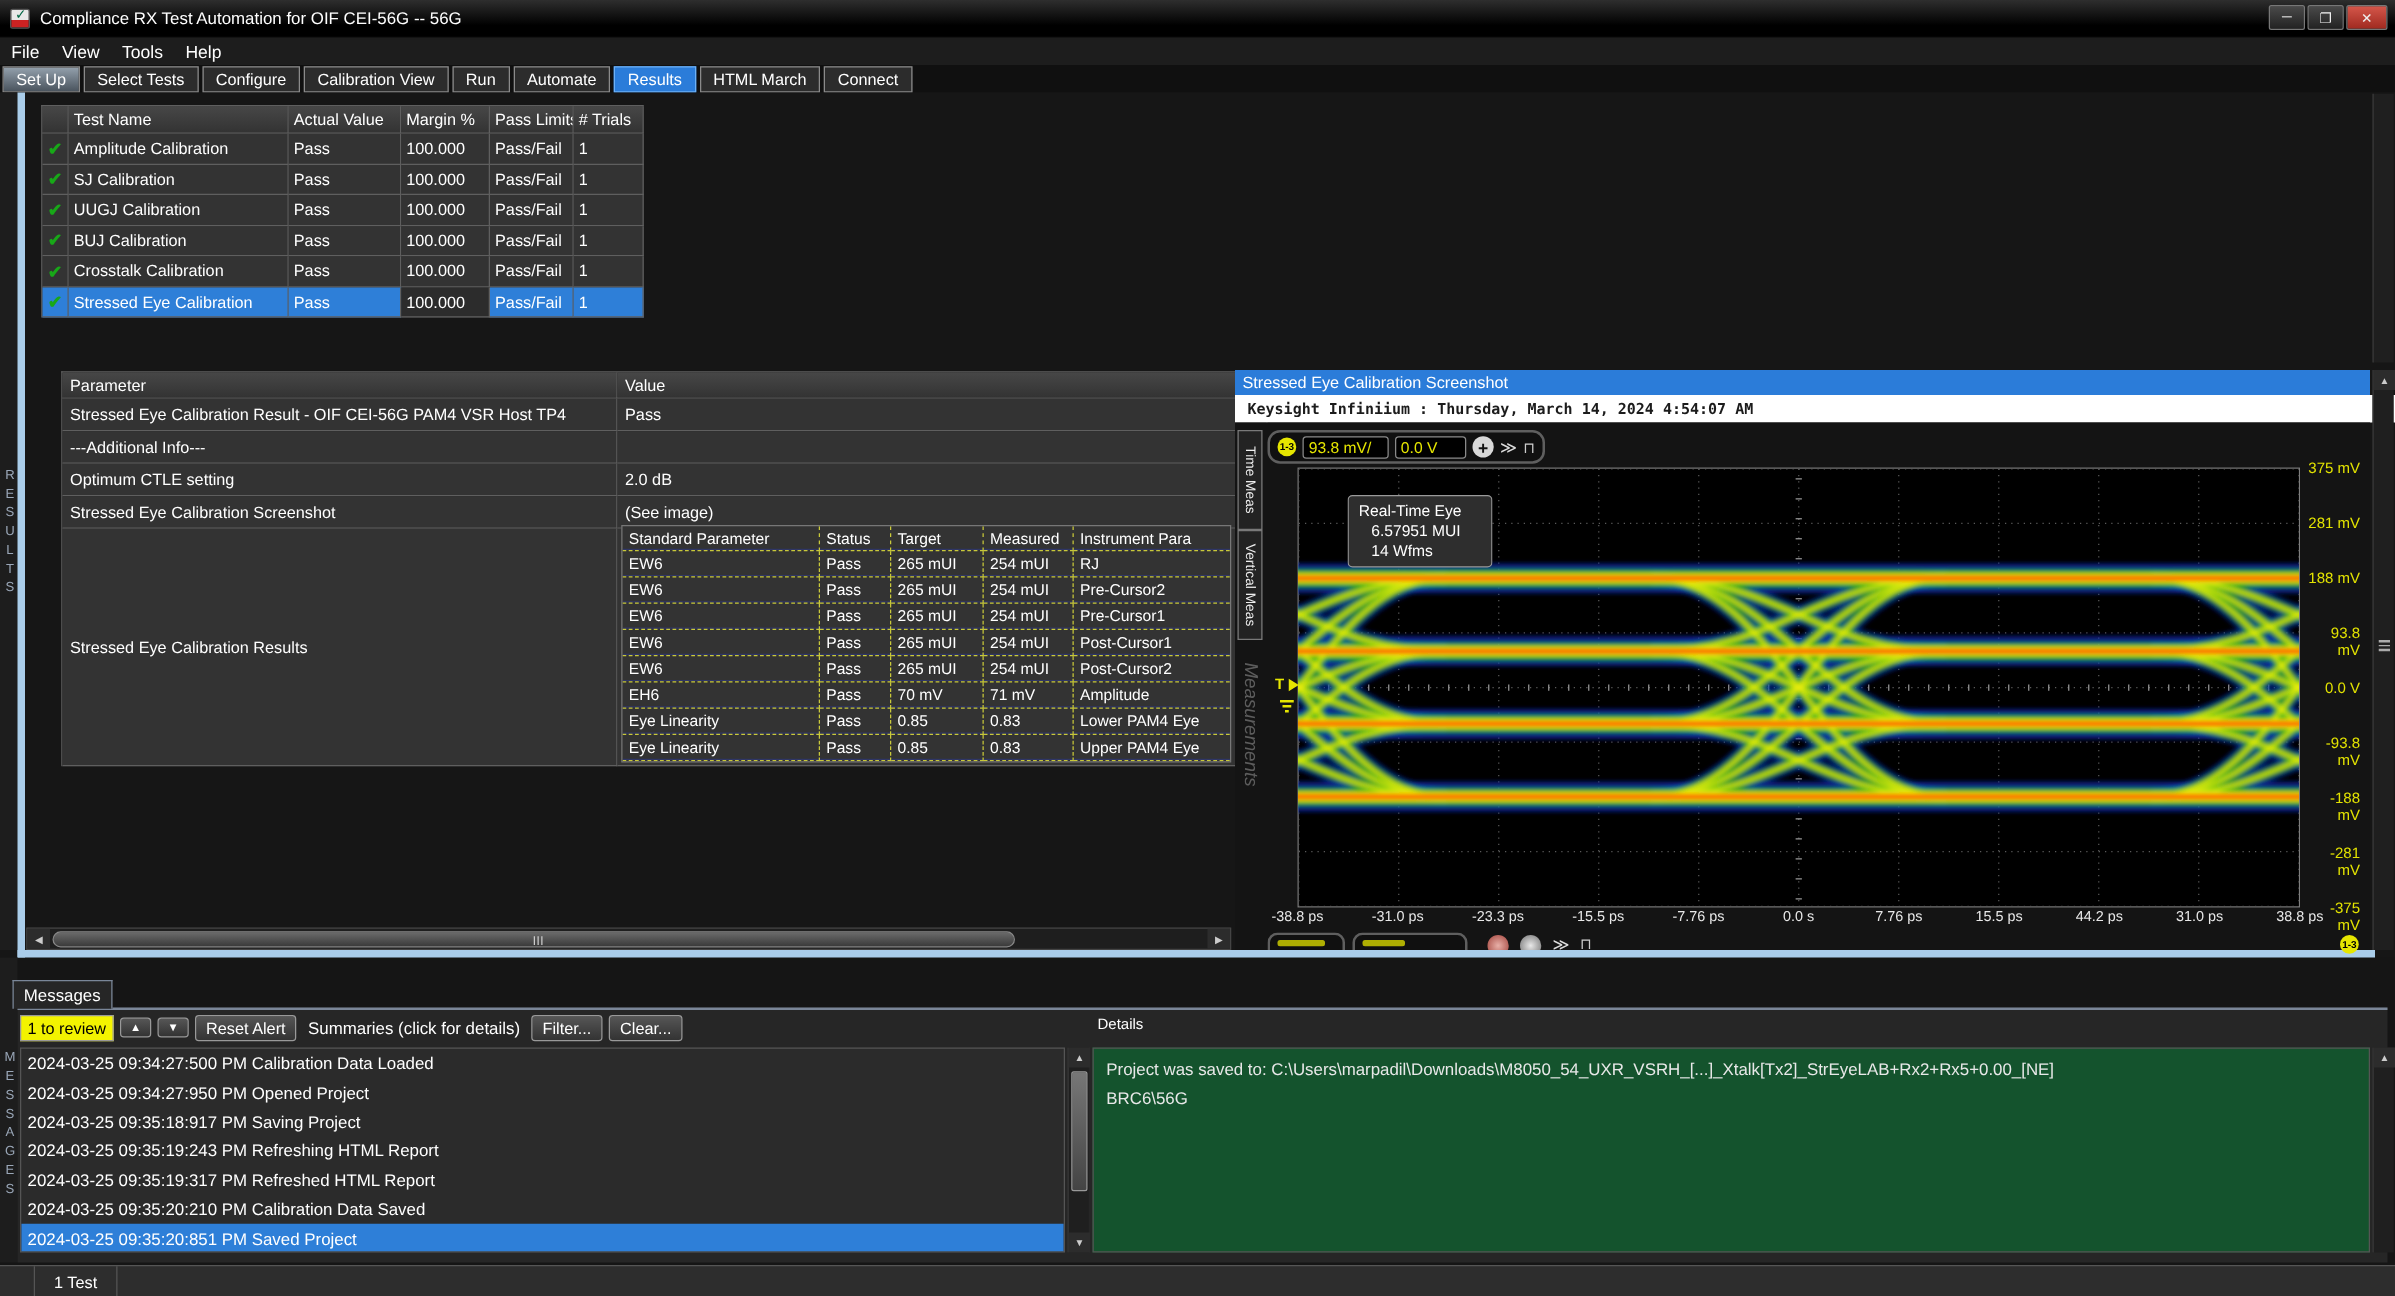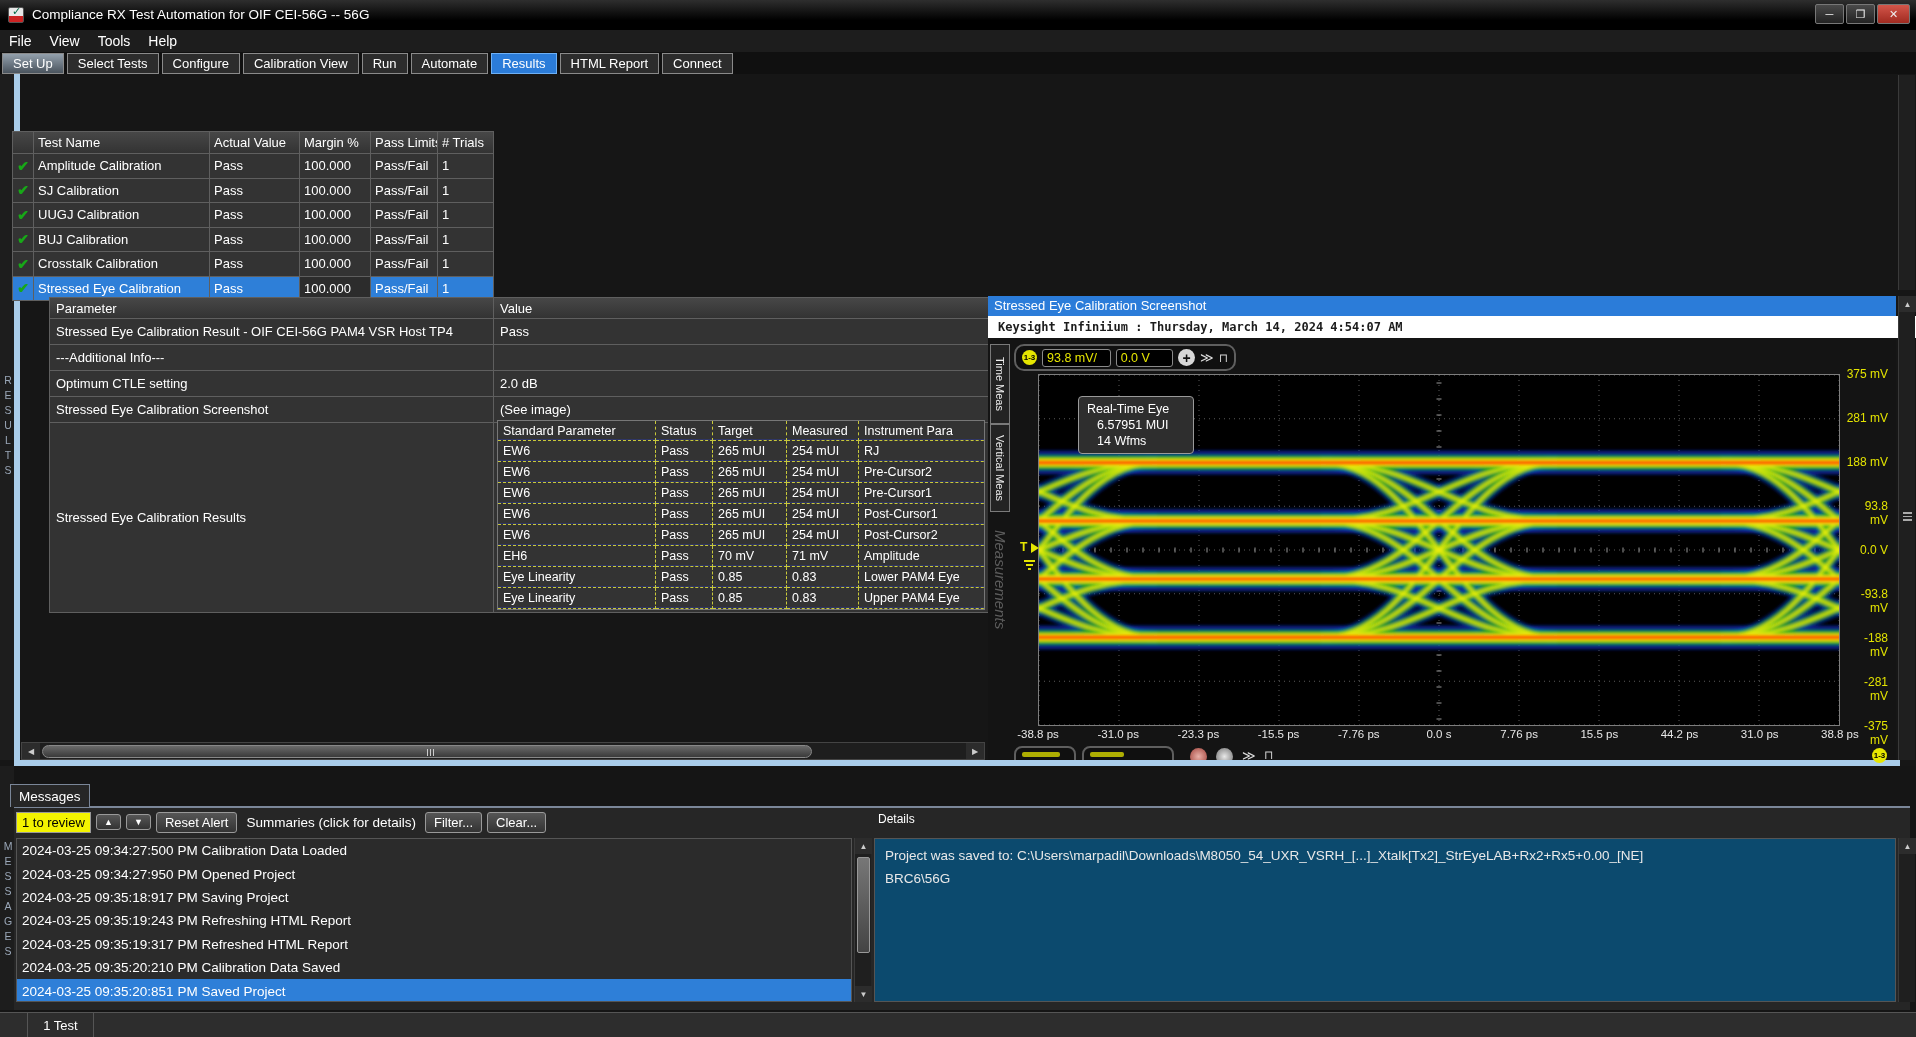--- a/index.html
+++ b/index.html
@@ -28,21 +28,21 @@
 
   
   #workspace { left:0; top:74px; width:1916px; height:692px; background:#161616; }
   #dock-left-results { left:0; top:74px; width:14px; height:686px; background:#1d1d1d; }
   .vlabel { position:absolute; writing-mode:vertical-lr; text-orientation:upright; letter-spacing:3px;
     color:#9aa7b8; font-size:10.5px; left:2px; }
   #frame-left { left:14px; top:74px; width:6px; height:692px; background:#aacdea; }
   #frame-bottom { left:14px; top:760px; width:1886px; height:6px; background:#aacdea; }
 
   
-  #test-table { left:12px; top:84px; width:482px; background:#333; border-left:1px solid #5f5f5f; border-top:1px solid #5f5f5f;margin-top:47px; }
+  #test-table { left:33px; top:84px; width:482px; background:#333; border-left:1px solid #5f5f5f; border-top:1px solid #5f5f5f; }
   .t-grid { display:grid; grid-template-columns:21px 176px 90px 71px 67px 56px; }
   .t-grid > span { border-right:1px solid #5f5f5f; border-bottom:1px solid #5f5f5f; padding:0 4px; display:flex; align-items:center;
     font-size:13px; overflow:hidden; white-space:nowrap; }
   .t-head { height:22px; }
   .t-head > span { background:linear-gradient(#474747,#333); font-size:13px; }
   .trow { height:24.5px; }
   .trow > span { background:#333; }
   .trow .check { justify-content:center; color:#18a818; font-size:14px; font-weight:bold; padding:0; }
   .trow.selected > span { background:#2e7fd8; }
   .trow.selected > span.margin { background:#2c2c2c; }
@@ -132,21 +132,21 @@
     font-size:13px; padding:2px 8px; display:flex; align-items:center; justify-content:center; }
   .btn3d.sq { width:25px; padding:2px 0; font-size:9px; }
   #summaries-label { font-size:13.5px; padding:0 4px;text-align:right; }
   #details-label { left:878px; top:812px; font-size:12px; }
 
   #mlist { left:16px; top:838px; width:836px; height:164px; background:#2b2b2b; border:1px solid #555; overflow:hidden; }
   .mrow { height:23.4px; display:flex; align-items:center; padding-left:5px; font-size:13.5px; white-space:nowrap; }
   .mrow.selected { background:#2e7fd8; }
   #lscroll { left:854px; top:838px; width:17px; height:164px; display:flex; flex-direction:column; justify-content:space-between; }
   #lthumb { position:absolute; left:2px; top:19px; width:13px; height:96px; background:linear-gradient(#777,#444); border:1px solid #999; border-radius:2px; }
-  #mdetails { left:874px; top:838px; width:1022px; height:164px; background:#0c4a6e; border:1px solid #555;
+  #mdetails { left:874px; top:838px; width:1022px; height:164px; background:#14532d; border:1px solid #555;
     font-size:13.5px; line-height:23px; padding:5px 10px; white-space:pre-wrap; word-break:break-all; color:#e8e8e8; }
   #dscroll { left:1898px; top:838px; width:17px; height:164px; }
 
   
   #statusbar { left:0; top:1012px; width:1916px; height:25px; background:#2d2d2d; border-top:1px solid #555; display:flex; align-items:center; }
   #statusbar .seg { height:100%; border-right:1px solid #555; display:flex; align-items:center; justify-content:center; font-size:13px; }
 </style>
 </head>
 <body>
 
@@ -190,21 +190,21 @@
     <div class="tab">
       <span>Run</span>
     </div>
     <div class="tab">
       <span>Automate</span>
     </div>
     <div class="tab active">
       <span>Results</span>
     </div>
     <div class="tab">
-      <span>HTML Report</span>
+      <span>HTML March</span>
     </div>
     <div class="tab">
       <span>Connect</span>
     </div>
   </div>
 
 <div class="abs" id="workspace"></div>
 <div class="abs" id="dock-left-results">
   <span class="vlabel" style="top:300px">RESULTS</span>
 </div>

